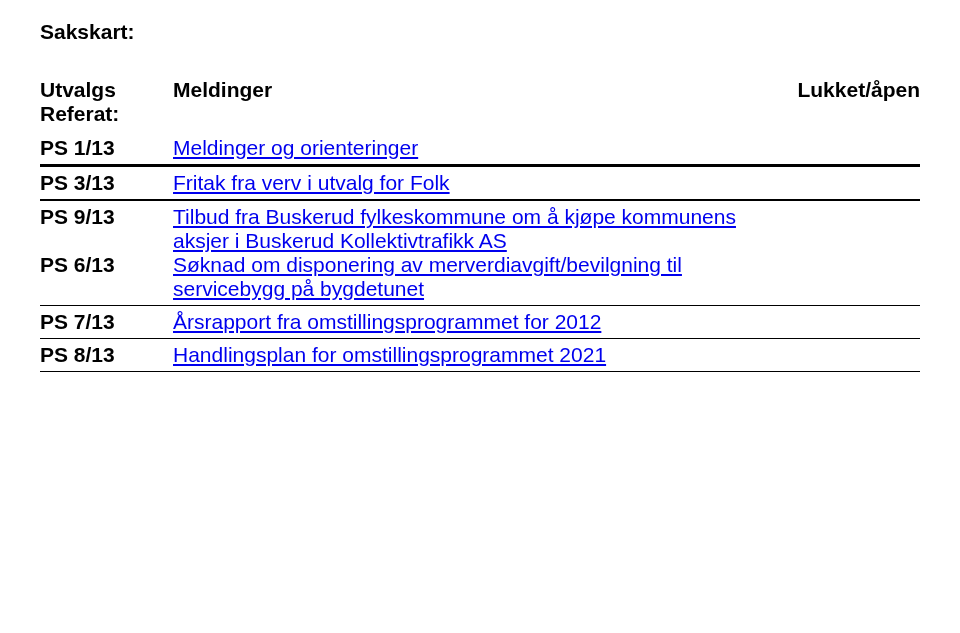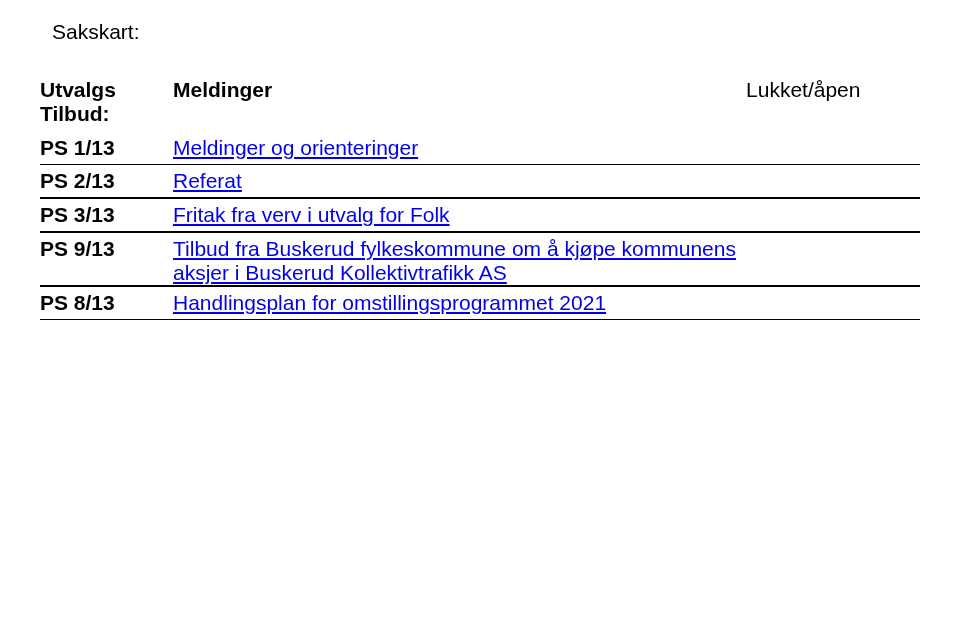--- a/index.html
+++ b/index.html
@@ -10,42 +10,42 @@
   body {
     font-family: Arial, Helvetica, sans-serif;
     background: #ffffff;
     width: 960px;
     height: 633px;
     padding: 20px 40px;
     font-size: 21px;
     color: #000000;
   }
   .heading {
-    font-weight: normal;
+    font-weight: bold;
     margin-bottom: 30px;
-    margin-left: 12px;
   }
   table {
     border-collapse: collapse;
     width: 100%;
   }
   td {
     vertical-align: top;
     padding: 4px 0;
   }
   .col-id {
     width: 130px;
     font-weight: bold;
   }
   .col-title {
     width: 560px;
   }
   .col-status {
     width: 170px;
-    font-weight: normal;
+    font-weight: bold;
+    text-align: right;
   }
   .header-row td {
     padding-bottom: 6px;
   }
   .link {
     color: #0000EE;
     text-decoration: underline;
     margin-top: 12px;
   }
   .divider {
@@ -63,40 +63,35 @@
 </head>
 <body>
 
 <div class="heading">Sakskart:</div>
 
 <table>
   <tbody>
       <tr class="header-row">
     <td class="col-id">
       <span>Utvalgs</span><br>
-      <span>Tilbud:</span>
+      <span>Referat:</span>
     </td>
     <td class="col-title" style="font-weight:bold;">Meldinger</td>
     <td class="col-status">Lukket/åpen</td>
   </tr>
 
   <tr>
     <td class="col-id">PS 1/13</td>
     <td class="col-title"><span class="link">Meldinger og orienteringer</span></td>
     <td class="col-status"></td>
   </tr>
   <tr>
         <td colspan="3" class="divider"></td>
       </tr>
 
-  <tr>
-    <td class="col-id">PS 2/13</td>
-    <td class="col-title"><span class="link">Referat</span></td>
-    <td class="col-status"></td>
-  </tr>
   <tr>
         <td colspan="3" class="divider"></td>
       </tr>
 
   <tr>
         <td colspan="3" class="divider"></td>
       </tr>
 
   <tr>
     <td class="col-id">PS 3/13</td>
@@ -109,24 +104,34 @@
 
   <tr>
         <td colspan="3" class="divider"></td>
       </tr>
 
   <tr class="combined-row">
     <td class="col-id">PS 9/13</td>
     <td class="col-title"><span class="link">Tilbud fra Buskerud fylkeskommune om å kjøpe kommunens aksjer i Buskerud Kollektivtrafikk AS</span></td>
     <td class="col-status"></td>
   </tr>
+  <tr class="combined-row-bottom">
+    <td class="col-id">PS 6/13</td>
+    <td class="col-title"><span class="link">Søknad om disponering av merverdiavgift/bevilgning til servicebygg på bygdetunet</span></td>
+    <td class="col-status"></td>
+  </tr>
   <tr>
         <td colspan="3" class="divider"></td>
       </tr>
 
+  <tr>
+    <td class="col-id">PS 7/13</td>
+    <td class="col-title"><span class="link">Årsrapport fra omstillingsprogrammet for 2012</span></td>
+    <td class="col-status"></td>
+  </tr>
   <tr>
         <td colspan="3" class="divider"></td>
       </tr>
 
   <tr>
     <td class="col-id">PS 8/13</td>
     <td class="col-title"><span class="link">Handlingsplan for omstillingsprogrammet 2021</span></td>
     <td class="col-status"></td>
   </tr>
   <tr>

